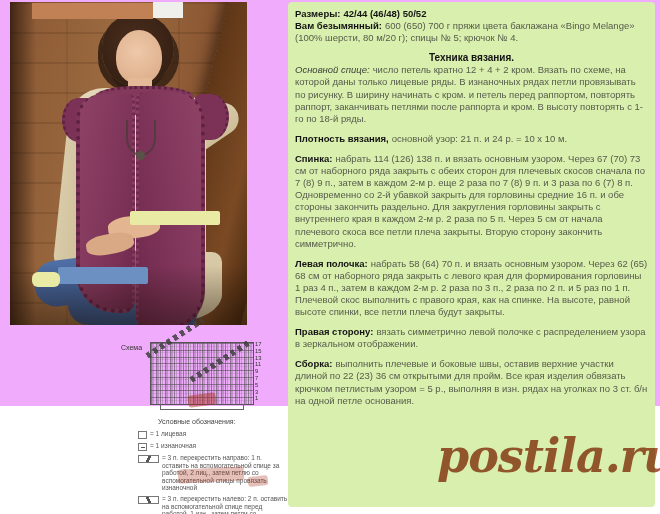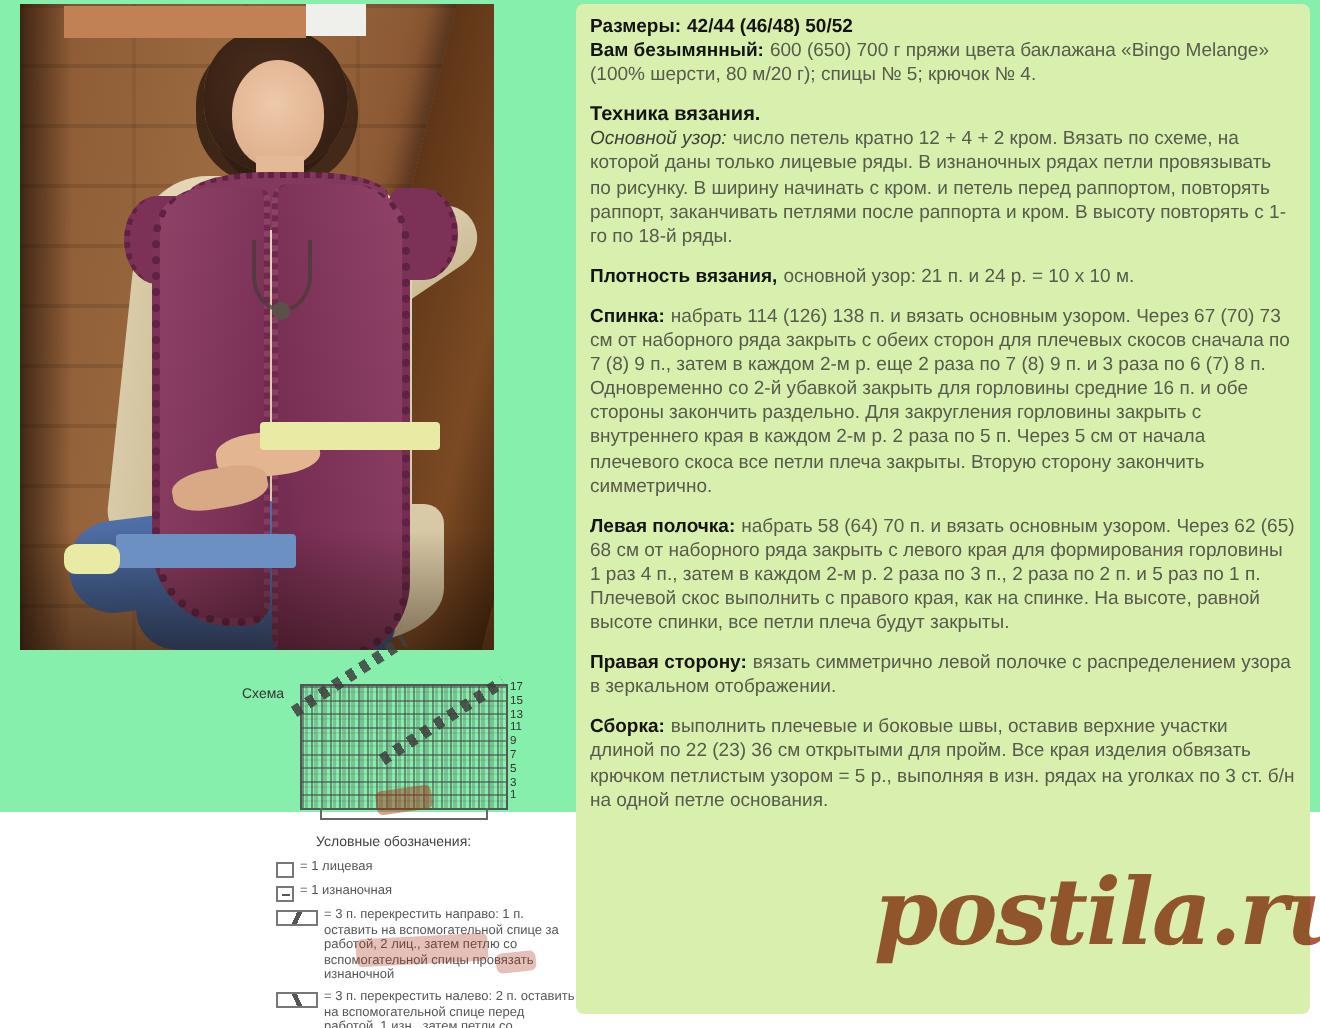--- a/index.html
+++ b/index.html
@@ -1,17 +1,17 @@
 <!DOCTYPE html>
 <html><head>
 <meta charset="utf-8">
 <style>
   html,body{margin:0;padding:0;}
   body{width:660px;height:514px;background:#ffffff;font-family:"Liberation Sans",sans-serif;position:relative;overflow:hidden;}
-  .page{position:absolute;left:0;top:0;width:660px;height:406px;background:#86efac;}
+  .page{position:absolute;left:0;top:0;width:660px;height:406px;background:#f0abfc;}
 
   
   .photo{position:absolute;left:10px;top:2px;width:237px;height:323px;overflow:hidden;
     background:linear-gradient(100deg,#8a5733 0%,#9c6b40 40%,#8a5733 70%,#6b421f 100%);}
   .planks{position:absolute;inset:0;background:
     repeating-linear-gradient(180deg,rgba(40,20,5,.14) 0 2px,rgba(255,255,255,0) 2px 30px),
     repeating-linear-gradient(90deg,rgba(60,30,10,.10) 0 2px,rgba(255,255,255,0) 2px 56px);}
   .beam{position:absolute;right:-28px;top:-30px;width:90px;height:420px;background:linear-gradient(90deg,#5e3617,#7b4a24 60%,#4a2a10);transform:rotate(14deg);box-shadow:-6px 0 12px rgba(30,15,5,.5);}
   .door-shadow{position:absolute;left:0;top:0;width:26px;height:100%;background:linear-gradient(90deg,rgba(25,12,4,.65),rgba(25,12,4,0));}
   .floor-shadow{position:absolute;left:0;bottom:0;width:100%;height:60px;background:linear-gradient(0deg,rgba(25,12,4,.45),rgba(25,12,4,0));}
@@ -71,21 +71,21 @@
   .sym-cl{width:19px;height:6px;background:linear-gradient(65deg,rgba(0,0,0,0) 44%,#555 44% 56%,rgba(0,0,0,0) 56%) #fff !important;}
   .li .t{font-size:6.5px;line-height:7.6px;color:#555;}
 
   
   .panel{position:absolute;left:288px;top:2px;width:367px;height:505px;background:#d9efad;border-radius:4px;padding:6px 7px;box-sizing:border-box;overflow:hidden;color:#565b4c;font-size:9.5px;line-height:12.1px;}
   .panel p{margin:0 0 8px 0;}
   .panel .tight{margin-bottom:0;}
   .lbl{color:#141414;font-weight:bold;margin-right:3px;}
   .ital{color:#3d4038;font-style:italic;margin-right:3px;}
   .boldline{color:#141414;font-weight:bold;}
-  .h2{color:#141414;font-weight:bold;font-size:10px;margin:0 0 8px 0;}
+  .h2{color:#141414;font-weight:bold;font-size:10px;margin:0 0 8px 0;text-align:center;}
 
   
   .watermark{position:absolute;left:437px;top:429px;font-family:"DejaVu Serif",serif;font-style:italic;font-weight:bold;font-size:46px;letter-spacing:-1px;color:rgba(153,55,23,.82);z-index:40;mix-blend-mode:multiply;white-space:nowrap;}
   .wfrag{position:absolute;background:rgba(170,45,20,.45);border-radius:3px;z-index:35;}
   .wfrag1{left:188px;top:394px;width:28px;height:12px;transform:rotate(-8deg);}
   .wfrag2{left:178px;top:468px;width:66px;height:14px;transform:rotate(-3deg);background:rgba(170,45,20,.30);}
   .wfrag3{left:248px;top:476px;width:20px;height:10px;transform:rotate(-6deg);background:rgba(170,45,20,.30);}
 </style>
 </head>
 <body>
@@ -182,21 +182,21 @@
 
   <div class="panel">
     <p class="tight">
       <span class="lbl">Размеры:</span><span class="boldline">42/44 (46/48) 50/52</span>
     </p>
     <p>
       <span class="lbl">Вам безымянный:</span><span>600 (650) 700 г пряжи цвета баклажана «Bingo Melange» (100% шерсти, 80 м/20 г); спицы № 5; крючок № 4.</span>
     </p>
     <p class="h2 tight">Техника вязания.</p>
     <p>
-      <span class="ital">Основной узор:</span><span>число петель кратно 12 + 4 + 2 кром. Вязать по схеме, на которой даны только лицевые ряды. В изнаночных рядах петли провязывать по рисунку. В ширину начинать с кром. и петель перед раппортом, повторять раппорт, заканчивать петлями после раппорта и кром. В высоту повторять с 1-го по 18-й ряды.</span>
+      <span class="ital">Основной спице:</span><span>число петель кратно 12 + 4 + 2 кром. Вязать по схеме, на которой даны только лицевые ряды. В изнаночных рядах петли провязывать по рисунку. В ширину начинать с кром. и петель перед раппортом, повторять раппорт, заканчивать петлями после раппорта и кром. В высоту повторять с 1-го по 18-й ряды.</span>
     </p>
     <p>
       <span class="lbl">Плотность вязания,</span><span>основной узор: 21 п. и 24 р. = 10 х 10 м.</span>
     </p>
     <p>
       <span class="lbl">Спинка:</span><span>набрать 114 (126) 138 п. и вязать основным узором. Через 67 (70) 73 см от наборного ряда закрыть с обеих сторон для плечевых скосов сначала по 7 (8) 9 п., затем в каждом 2-м р. еще 2 раза по 7 (8) 9 п. и 3 раза по 6 (7) 8 п. Одновременно со 2-й убавкой закрыть для горловины средние 16 п. и обе стороны закончить раздельно. Для закругления горловины закрыть с внутреннего края в каждом 2-м р. 2 раза по 5 п. Через 5 см от начала плечевого скоса все петли плеча закрыты. Вторую сторону закончить симметрично.</span>
     </p>
     <p>
       <span class="lbl">Левая полочка:</span><span>набрать 58 (64) 70 п. и вязать основным узором. Через 62 (65) 68 см от наборного ряда закрыть с левого края для формирования горловины 1 раз 4 п., затем в каждом 2-м р. 2 раза по 3 п., 2 раза по 2 п. и 5 раз по 1 п. Плечевой скос выполнить с правого края, как на спинке. На высоте, равной высоте спинки, все петли плеча будут закрыты.</span>
     </p>

